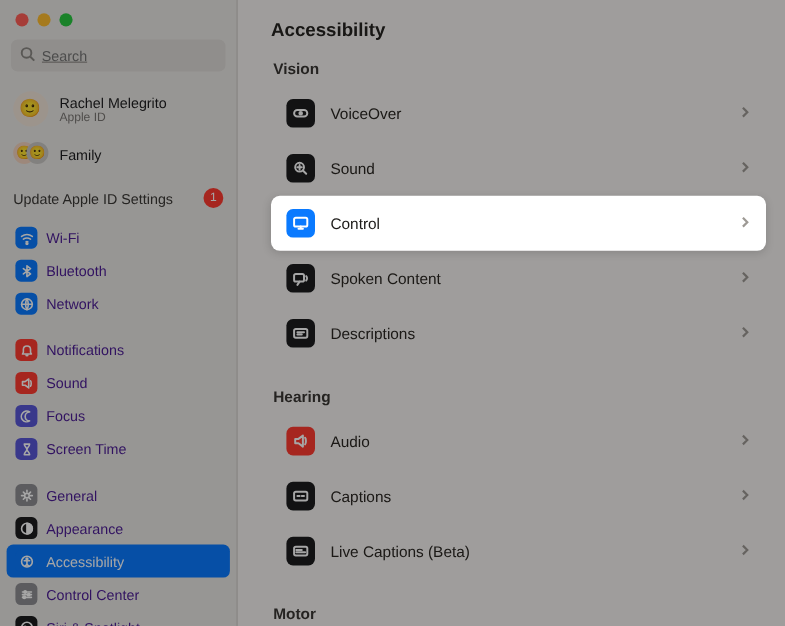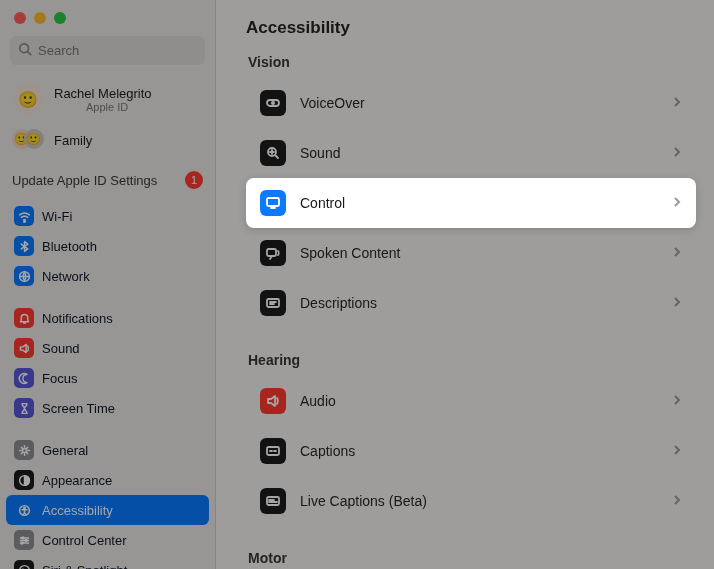--- a/index.html
+++ b/index.html
@@ -45,38 +45,39 @@
   .tlight.green { background:#28c840; }
   .search-wrap {
     padding: 0 10px 10px 10px;
   }
   .search {
     display:flex; 
     background:#dddad7;
     border-radius:6px;
     padding:6px 8px;
     color:#8a8783;
+    text-decoration:underline;
   }
   .search svg { flex:0 0 auto; margin-right:6px; }
   .search input {
     border:none; background:transparent; outline:none;
     font-size:13px; color:#6e6b68; width:100%;
   }
   .account {
     display:flex; align-items:center;
     padding:8px 12px; gap:10px;
     cursor:default;
   }
   .avatar {
     width:32px; height:32px; border-radius:50%; background:#f0e3d8;
     display:flex; align-items:center; justify-content:center;
     font-size:16px;
   }
   .acct-text .name { font-size:13px; font-weight:500; }
-  .acct-text .sub  { font-size:11px; color:#7a7774;margin-left:32px; }
+  .acct-text .sub  { font-size:11px; color:#7a7774; }
   .family {
     display:flex; align-items:center; gap:10px;
     padding:6px 12px;
   }
   .family .pair { position:relative; width:32px; height:22px; }
   .family .pair span {
     width:20px; height:20px; border-radius:50%;
     position:absolute; top:0;
     display:flex; align-items:center; justify-content:center;
     font-size:12px;
@@ -93,21 +94,21 @@
     width:18px; height:18px; border-radius:50%;
     display:flex; align-items:center; justify-content:center;
   }
   .nav {
     flex:1; overflow-y:auto;
     padding:2px 6px 10px 6px;
   }
   .nav-item {
     display:flex; align-items:center; gap:8px;
     padding:5px 8px; border-radius:6px;
-    font-size:13px; color:#0f172a;
+    font-size:13px; color:#4c1d95;
   }
   .nav-item.selected { background:#0a7aff; color:#fff; }
   .nav-icon {
     width:20px; height:20px; border-radius:5px;
     display:flex; align-items:center; justify-content:center;
     flex:0 0 auto;
     color:#fff;
   }
   .nav-icon svg { width:13px; height:13px; }
   

